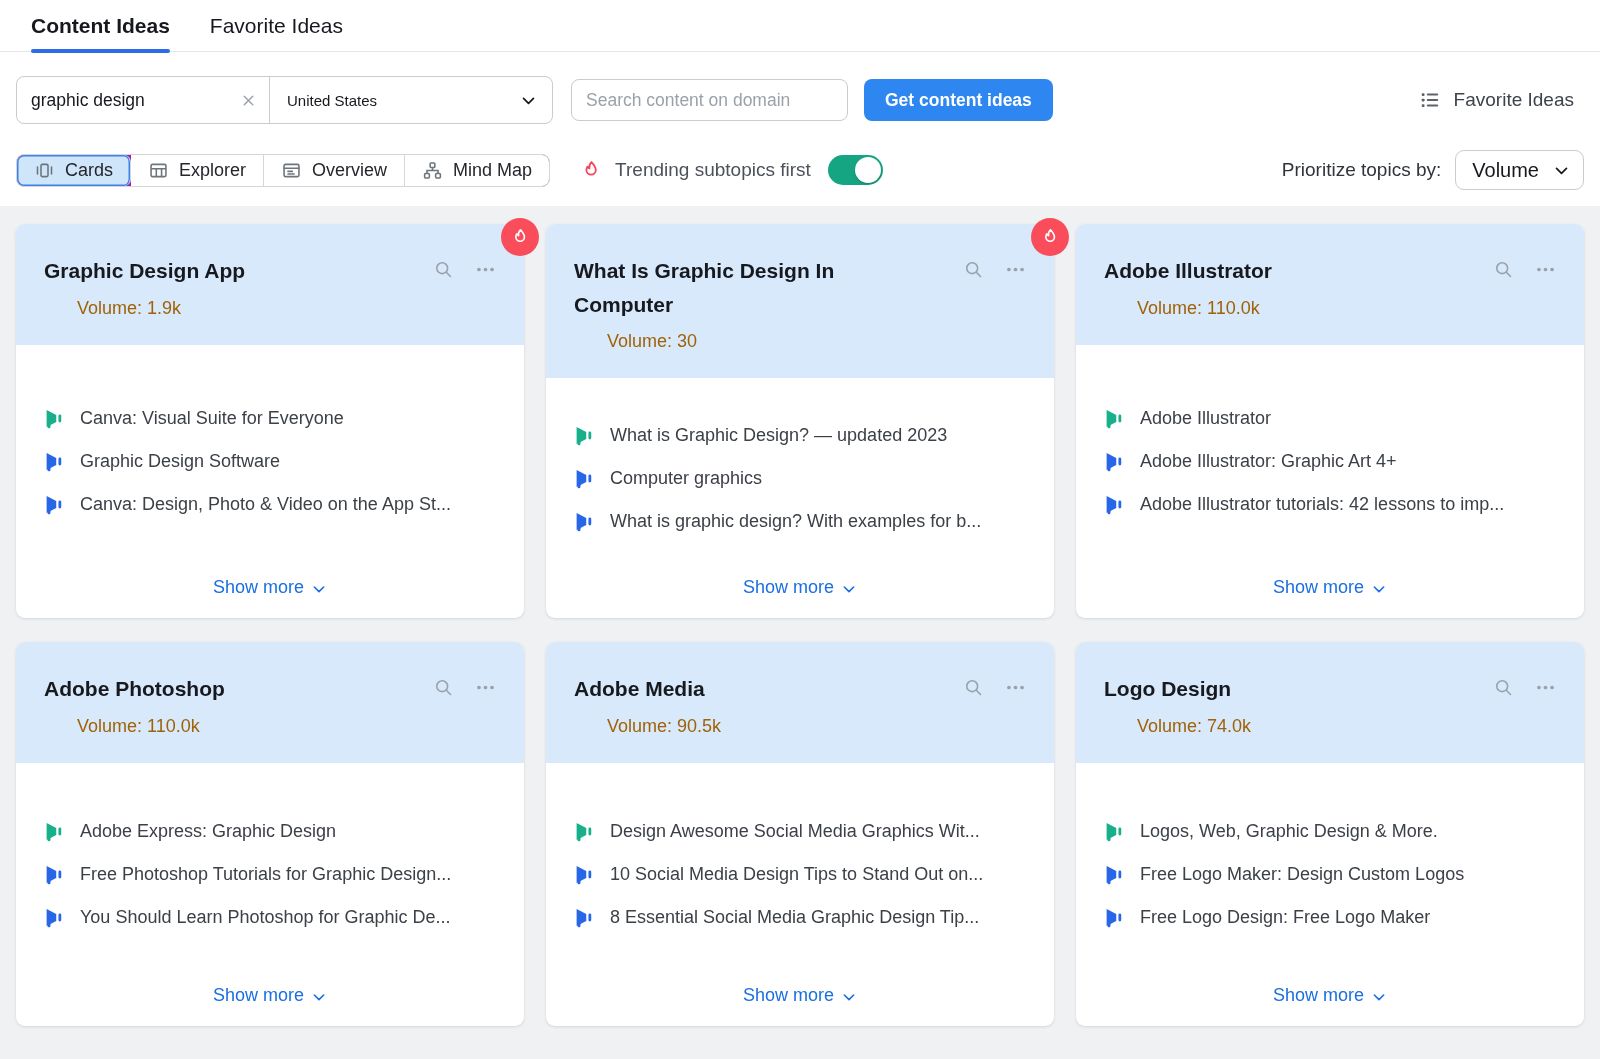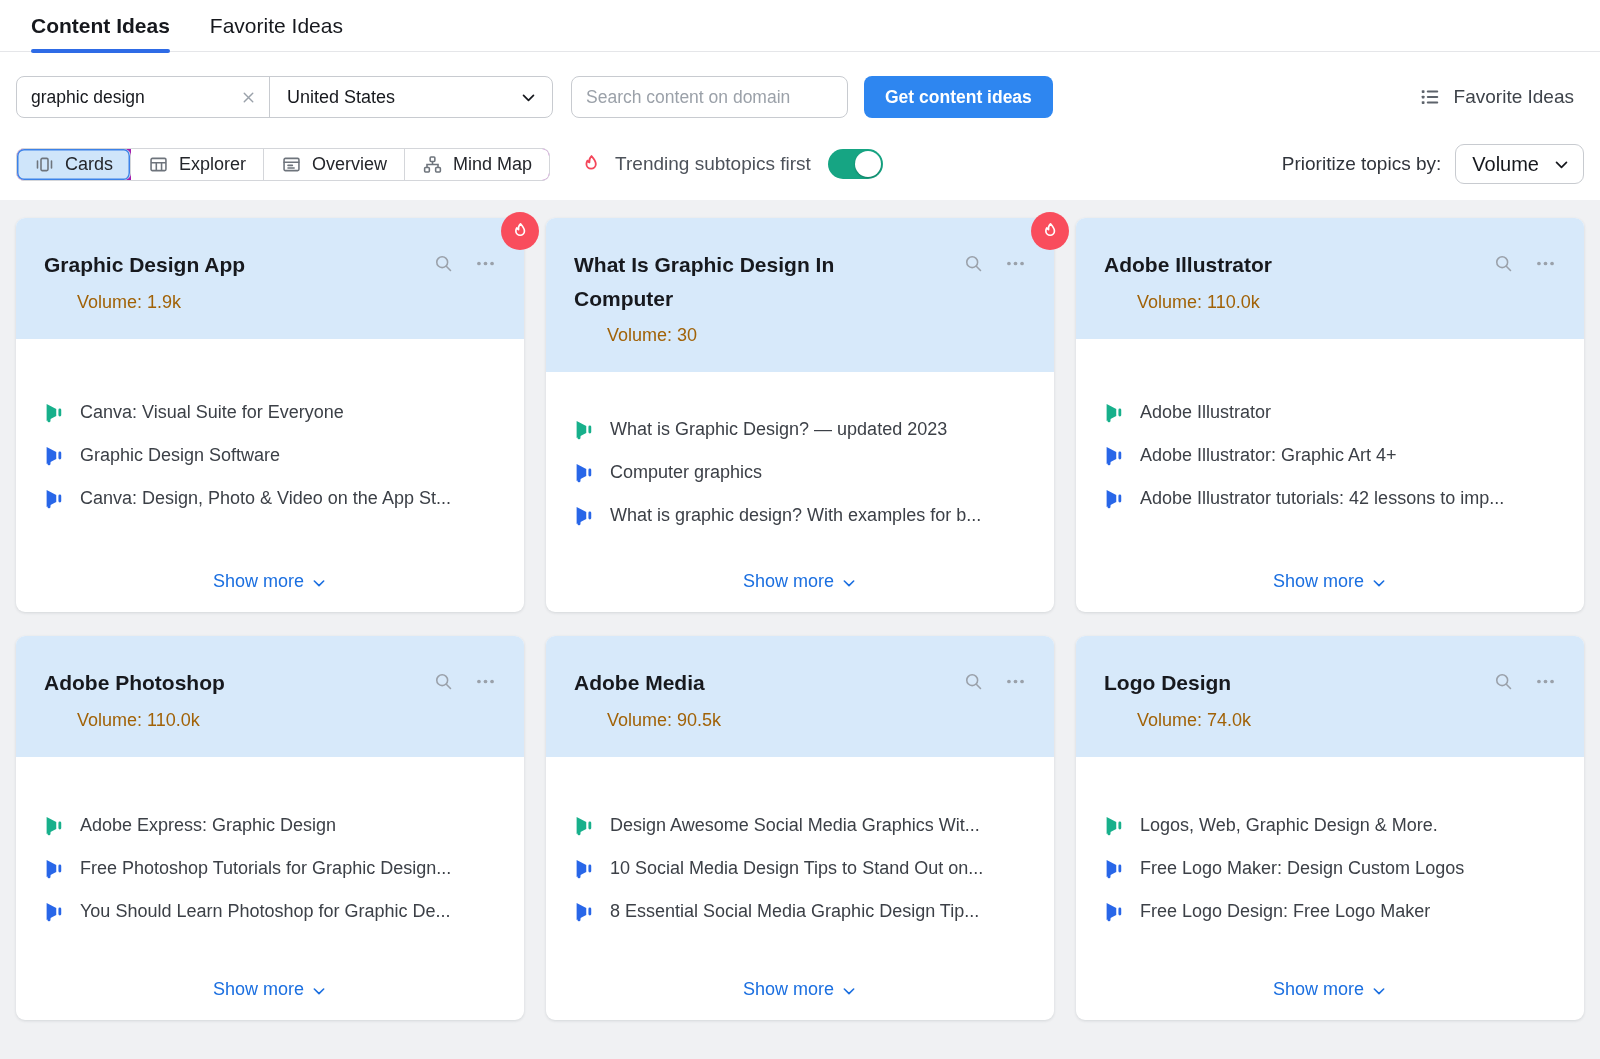--- a/index.html
+++ b/index.html
@@ -8,25 +8,25 @@
   .page { width:1600px; height:1059px; background:#fff; overflow:hidden; position:relative; }
 
   
   .tabs { display:flex; gap:40px; padding:0 31px; height:52px; align-items:flex-end; border-bottom:1px solid #e5e6e9; background:#fff; }
   .tab { font-size:21px; color:#16181d; padding-bottom:13px; position:relative; cursor:pointer; }
   .tab.active { font-weight:bold; }
   .tab.active::after { content:""; position:absolute; left:0; right:0; bottom:-2px; height:4px; border-radius:3px; background:#2e6be6; }
 
   
   .toolbar { display:flex; align-items:center; margin:24px 16px 0; }
-  .combo { display:flex; height:42px; border:1px solid #c8cbd0; border-radius:8px; background:#fff; overflow:hidden; }
+  .combo { display:flex; height:48px; border:1px solid #c8cbd0; border-radius:8px; background:#fff; overflow:hidden; }
   .combo-search { display:flex; align-items:center; width:253px; border-right:1px solid #c8cbd0; padding:0 12px 0 14px; gap:8px; }
   .combo-search input { border:none; outline:none; flex:1; min-width:0; font-size:17.5px; color:#16181d; font-family:inherit; background:transparent; }
   .clear-x { color:#9aa1aa; width:17px; height:17px; flex:0 0 auto; cursor:pointer; }
-  .combo-country { width:282px; display:flex; align-items:center; justify-content:space-between; padding:0 15px 0 17px; font-size:18px; cursor:pointer; }
+  .combo-country { width:282px; display:flex; align-items:center; justify-content:space-between; padding:0 15px 0 17px; font-size:15px; cursor:pointer; }
   .combo-country .chev { width:17px; height:17px; color:#16181d; }
   .domain { width:277px; height:42px; margin-left:18px; border:1px solid #c8cbd0; border-radius:8px; padding:0 14px; font-size:17.5px; color:#0c4a6e; font-family:inherit; outline:none; }
   .domain::placeholder { color:#9ba1a9; }
   .cta { margin-left:16px; height:42px; padding:0 21px; background:#2e86f0; color:#fff; border:none; border-radius:8px; font-size:17.5px; font-weight:bold; font-family:inherit; cursor:pointer; }
   .fav { margin-left:auto; display:flex; align-items:center; gap:13px; font-size:19px; color:#3e434a; padding-right:10px; cursor:pointer; }
   .fav .ic { width:22px; height:22px; color:#5d636b; }
 
   
   .row2 { display:flex; align-items:center; margin:26px 16px 0; }
   .seg { display:flex; border:1px solid #d4d6da; border-radius:8px; background:#a21caf; height:33px; overflow:hidden; }

